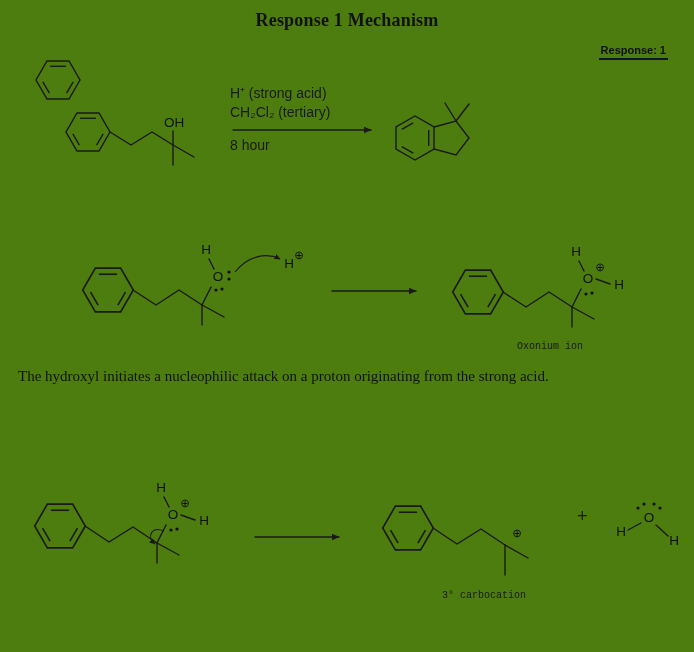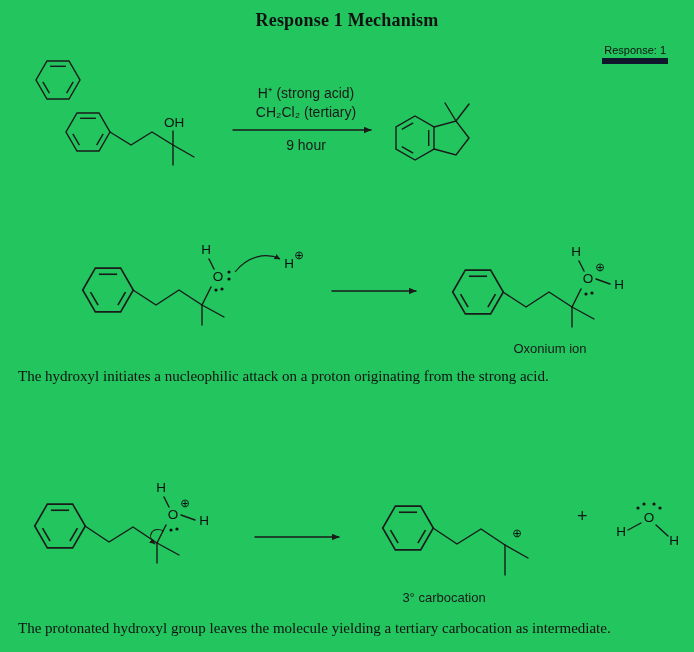--- a/index.html
+++ b/index.html
@@ -1,40 +1,40 @@
 <!DOCTYPE html>
 <html><head>
 <meta charset="utf-8">
 <style>
   * { margin:0; padding:0; box-sizing:border-box; }
   html,body { background:#fff; }
   .page {
-    position:relative; width:694px; height:652px; background:#22c55e;
+    position:relative; width:694px; height:652px; background:#4d7c0f;
     font-family:"Liberation Serif", serif; color:#111; overflow:hidden;
   }
   .title {
     width:100%; text-align:center; padding-top:10px;
     font-size:18px; font-weight:bold; letter-spacing:0.2px;
   }
   .badge {
     position:absolute; right:26px; top:44px;
-    font-family:"Liberation Sans", sans-serif; font-weight:normal; font-size:11px;
-    border-bottom:6px solid #0f172a; padding:0 2px 2px 2px;
+    font-family:"Liberation Sans", sans-serif; font-weight:bold; font-size:11px;
+    border-bottom:2px solid #0f172a; padding:0 2px 2px 2px;
   }
   .conditions {
-    position:absolute; text-align:center;
+    position:absolute; 
     font-family:"Liberation Sans", sans-serif; font-size:14px; color:#1a1a1a;
     line-height:19px;
   }
   .conditions svg { display:block; margin:2px auto 0 auto; }
   .step-heading { position:absolute; font-size:15.5px; font-weight:bold; }
   .caption { position:absolute; font-size:15px; }
   .chem-label {
-    position:absolute; font-family:Liberation Sans, sans-serif;
-    font-size:13px; color:#1a1a1a; text-align:center;
+    position:absolute; font-family:Liberation Mono, monospace;
+    font-size:10px; color:#1a1a1a; text-align:center;
   }
   .plus-sign {
     position:absolute; font-family:"Liberation Sans", sans-serif;
     font-size:18px; color:#1a1a1a;
   }
   svg.struct { position:absolute; overflow:visible; }
   .bond { stroke:#1a1a1a; stroke-width:1.4; fill:none; stroke-linecap:round; }
   .atom { font-family:"Liberation Sans", sans-serif; font-size:13.5px; fill:#111; }
   .charge { font-size:11.5px; }
   .dot { fill:#111; }
@@ -82,21 +82,21 @@
   <svg class="struct" style="left:58px;top:80px" width="175" height="110" viewBox="0 0 175 110">
     <use href="#benzene" xlink:href="#benzene" transform="translate(30,52)"></use>
   </svg>
 
   <div class="conditions" style="left:230px;top:84px;width:152px">
     <div>H⁺ (strong acid)</div>
     <div>CH₂Cl₂ (tertiary)</div>
     <svg width="152" height="12">
       <line class="bond" x1="3" y1="6" x2="141" y2="6" marker-end="url(#arw)"></line>
     </svg>
-    <div>9 hour</div>
+    <div>8 hour</div>
   </div>
 
   <svg class="struct" style="left:383px;top:86px" width="140" height="110" viewBox="0 0 140 110">
     <use href="#benzene" xlink:href="#benzene" transform="translate(32,52) rotate(90)"></use>
     <g>
       <polyline class="bond" points="51,41 73,35 86,52 73,69 51,63"></polyline>
       <line class="bond" x1="73" y1="35" x2="62" y2="17"></line>
       <line class="bond" x1="73" y1="35" x2="86" y2="18"></line>
     </g>
   </svg>
@@ -199,17 +199,16 @@
         <circle class="dot" cx="56" cy="20" r="1.6"></circle>
     </g>
     <g>
       <line class="bond" x1="24" y1="42" x2="37" y2="35"></line>
       <line class="bond" x1="52" y1="37" x2="64" y2="48"></line>
     </g>
     <text class="atom" x="17" y="48" text-anchor="middle">H</text>
     <text class="atom" x="70" y="57" text-anchor="middle">H</text>
   </svg>
 
-  <div class="chem-label" style="left:384px;top:590px;width:120px">3° carbocation</div>
-
-  <div class="caption" style="left:18px;top:620px;width:672px">The protonated hydroxyl group leaves the molecule yielding a tertiary carbocation as intermediate.</div>
+  <div class="chem-label" style="left:424px;top:590px;width:120px">3° carbocation</div>
+
 
 </div>
 
 </body></html>

